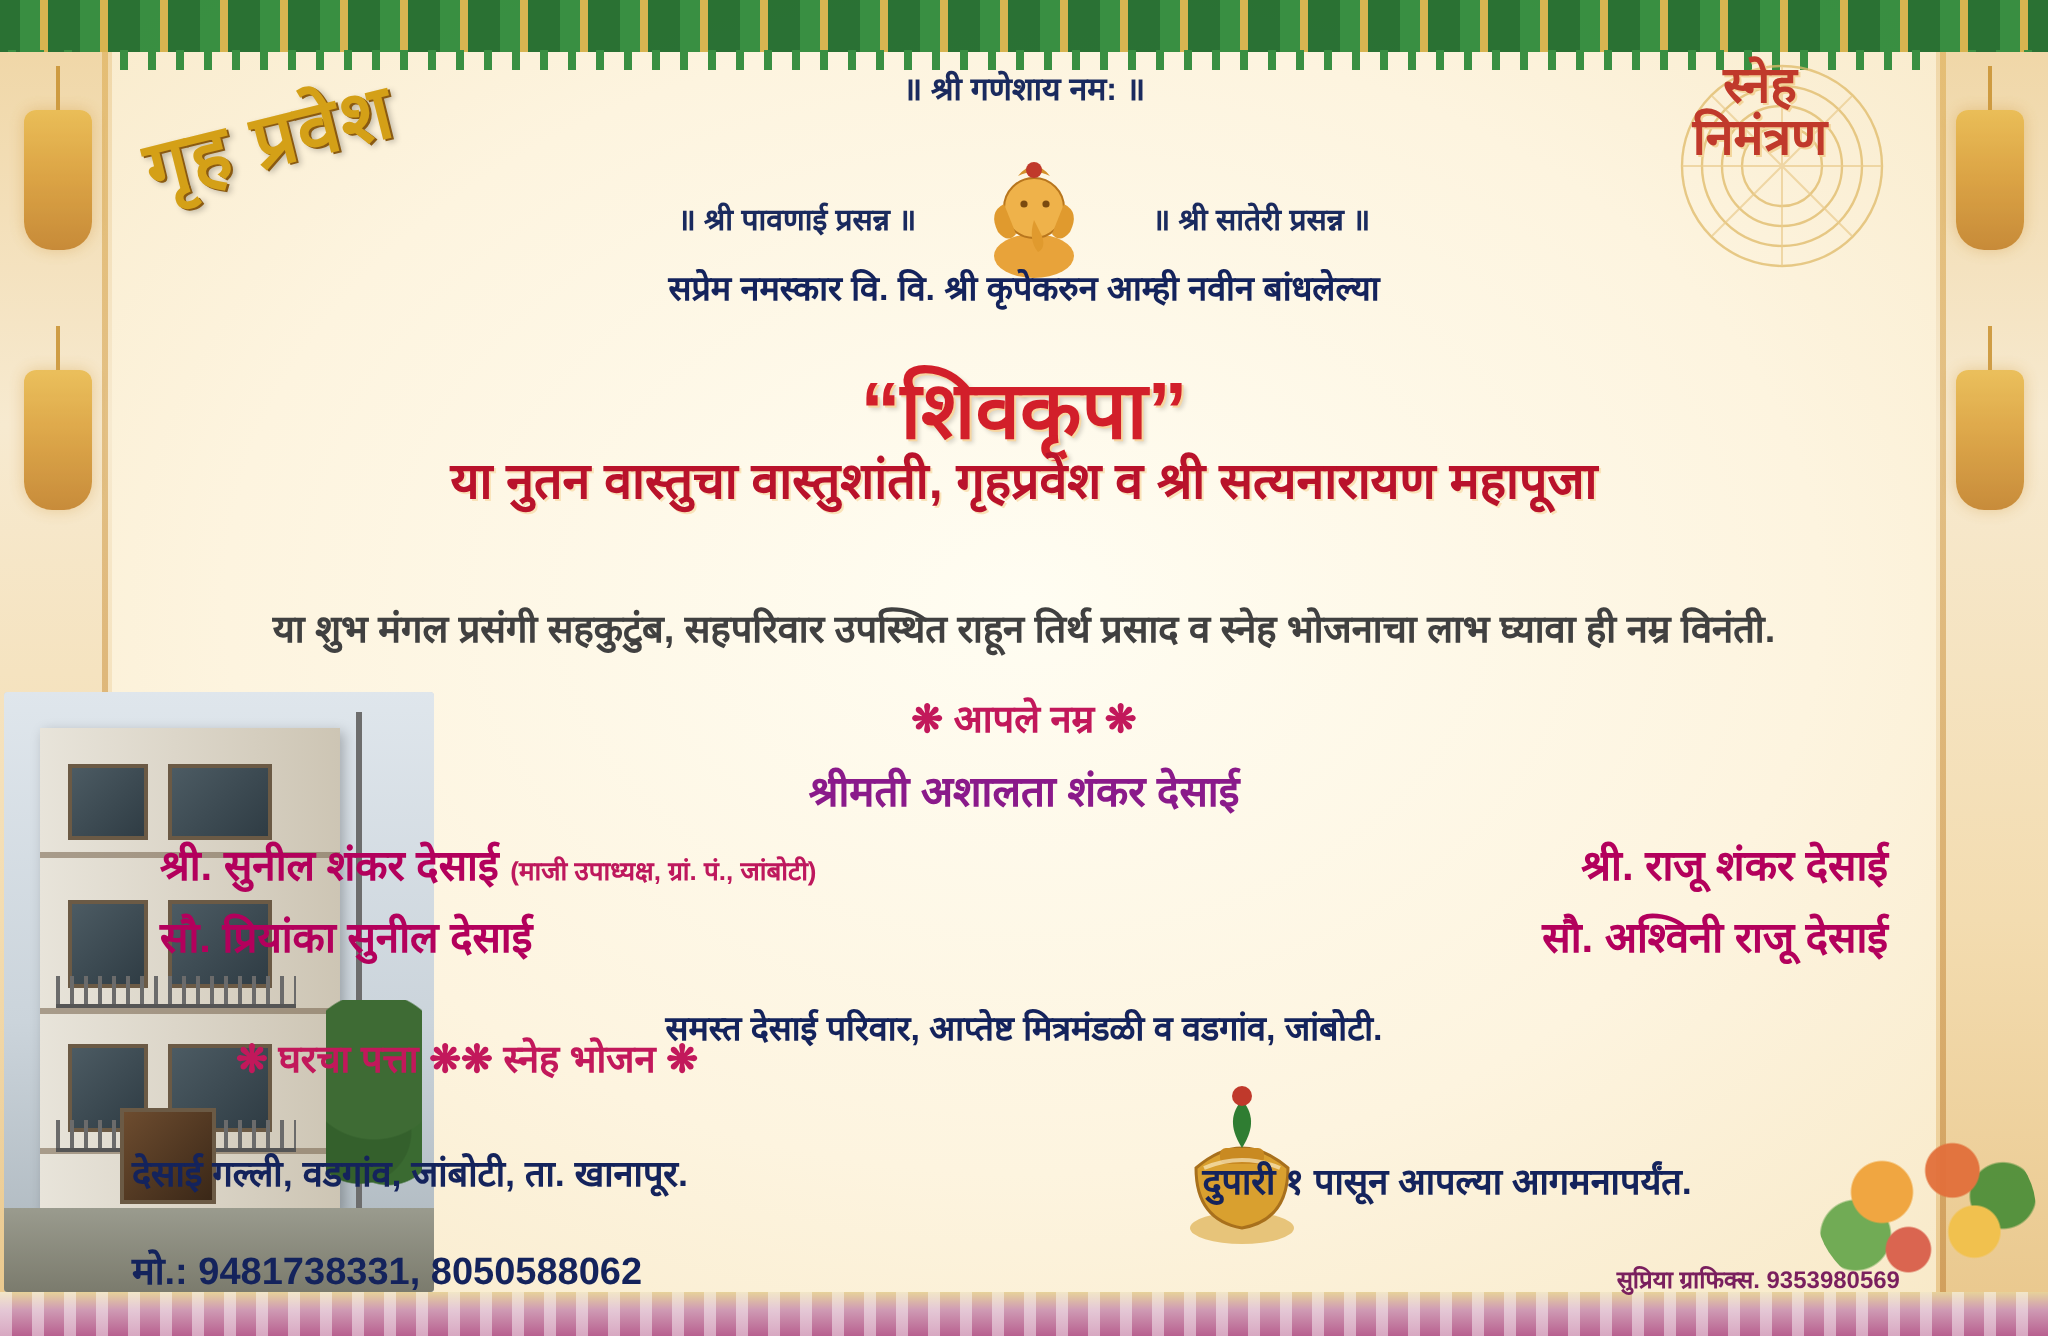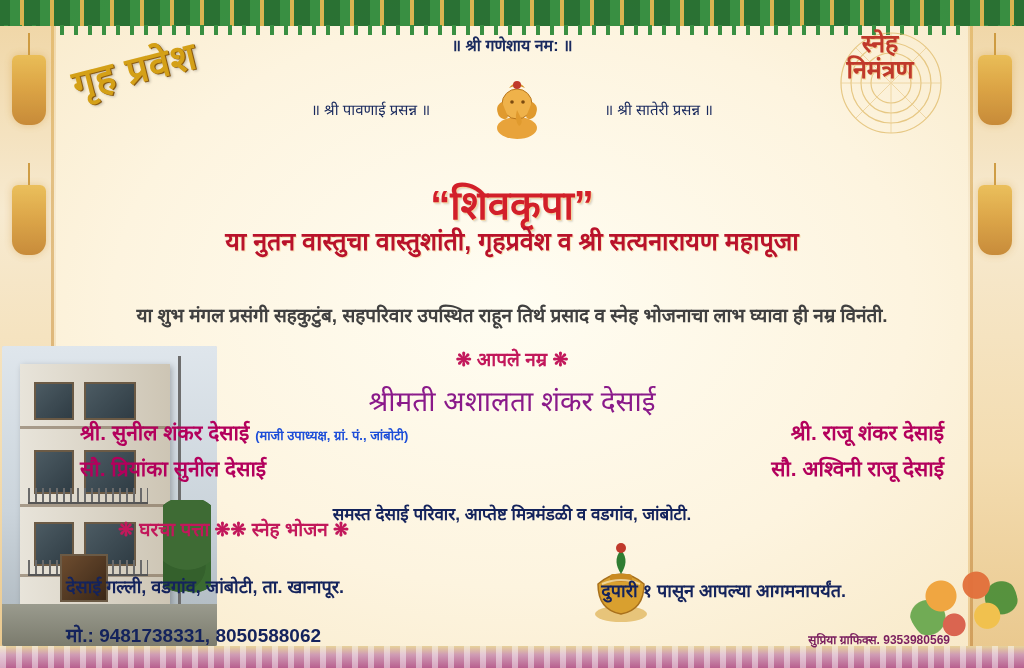--- a/index.html
+++ b/index.html
@@ -184,22 +184,22 @@
     color: #2b2b2b;
   }
   .line { line-height: 1.25; }
 
   .ganesh-mantra {
     position: absolute; left: 0; right: 0; top: 10px;
     font-size: 16px; font-weight: bold; color: #1a2a5e;
   }
   .blessing-row {
     position: absolute; left: 0; right: 0; top: 52px;
-    display: flex; align-items: center; justify-content: center; gap: 60px;
-    font-size: 15px; font-weight: normal; color: #1a2a5e;
+    display: flex; align-items: center; justify-content: center; gap: 32px;
+    font-size: 15px; font-weight: bold; color: #1a2a5e;
   }
   .ganesh-idol {
     width: 54px; height: 62px; flex: 0 0 auto;
   }
   .greeting {
     position: absolute; left: 0; right: 0; top: 108px;
     font-size: 17px; color: #14235c; font-weight: bold;
   }
   .house-name {
     position: absolute; left: 0; right: 0; top: 150px;
@@ -220,34 +220,34 @@
   .datetime2 {
     position: absolute; left: 0; right: 0; top: 278px;
     font-size: 19px; font-weight: bold; color: #404040;
   }
   .invite-label {
     position: absolute; left: 0; right: 0; top: 320px;
     font-size: 19px; font-weight: bold; color: #c2185b;
   }
   .host-main {
     position: absolute; left: 0; right: 0; top: 355px;
-    font-size: 28px; font-weight: normal; color: #8a1a8a;
+    font-size: 21px; font-weight: bold; color: #8a1a8a;
   }
   .hosts {
     position: absolute; left: 0; right: 0; top: 392px;
   }
   .host-row {
     display: flex; justify-content: space-between; align-items: baseline;
     padding: 0 22px;
     margin-bottom: 8px;
   }
   .host-cell { font-size: 21px; font-weight: bold; color: #b3005c; white-space: nowrap; }
   .host-cell.left { text-align: left; }
   .host-cell.right { text-align: right; }
-  .host-note { font-size: 13px; color: #1d4ed8; font-weight: bold; }
+  .host-note { font-size: 13px; color: #be185d; font-weight: bold; }
   .family-line {
     position: absolute; left: 0; right: 0; top: 478px;
     font-size: 17px; font-weight: bold; color: #14235c;
   }
   .footer-heads {
     position: absolute; left: 0; right: 0; top: 490px;
     display: flex; justify-content: flex-start; padding: 0 60px;
   }
   .foot-head { font-size: 19px; font-weight: bold; color: #c2185b; }
   .footer-cols {
@@ -369,20 +369,21 @@
         <path d="M42 24 q8 4 3 14 q-5 6 -9 1 Z" fill="#e09a2e"></path>
         <path d="M27 32 q-3 10 2 16 q4 -2 2 -8" fill="#e09a2e"></path>
         <path d="M19 10 q8 -10 16 0 q-8 -4 -16 0 Z" fill="#d4902a"></path>
         <circle cx="27" cy="7" r="4" fill="#c0392b"></circle>
         <circle cx="22" cy="24" r="1.8" fill="#7a4a10"></circle>
         <circle cx="33" cy="24" r="1.8" fill="#7a4a10"></circle>
       </svg>
       <span>॥ श्री सातेरी प्रसन्न ॥</span>
     </div>
 
+    <div class="greeting line">सप्रेम नमस्कार वि. वि. श्री कृपेकरुन आम्ही नवीन बांधलेल्या</div>
 
     <div class="house-name">“शिवकृपा”</div>
 
     <div class="occasion line">या नुतन वास्तुचा वास्तुशांती, गृहप्रवेश व श्री सत्यनारायण महापूजा</div>
 
     <div class="datetime2 line">या शुभ मंगल प्रसंगी सहकुटुंब, सहपरिवार उपस्थित राहून तिर्थ प्रसाद व स्नेह भोजनाचा लाभ घ्यावा ही नम्र विनंती.</div>
 
     <div class="invite-label">❋ आपले नम्र ❋</div>
 
     <div class="host-main">श्रीमती अशालता शंकर देसाई</div>

